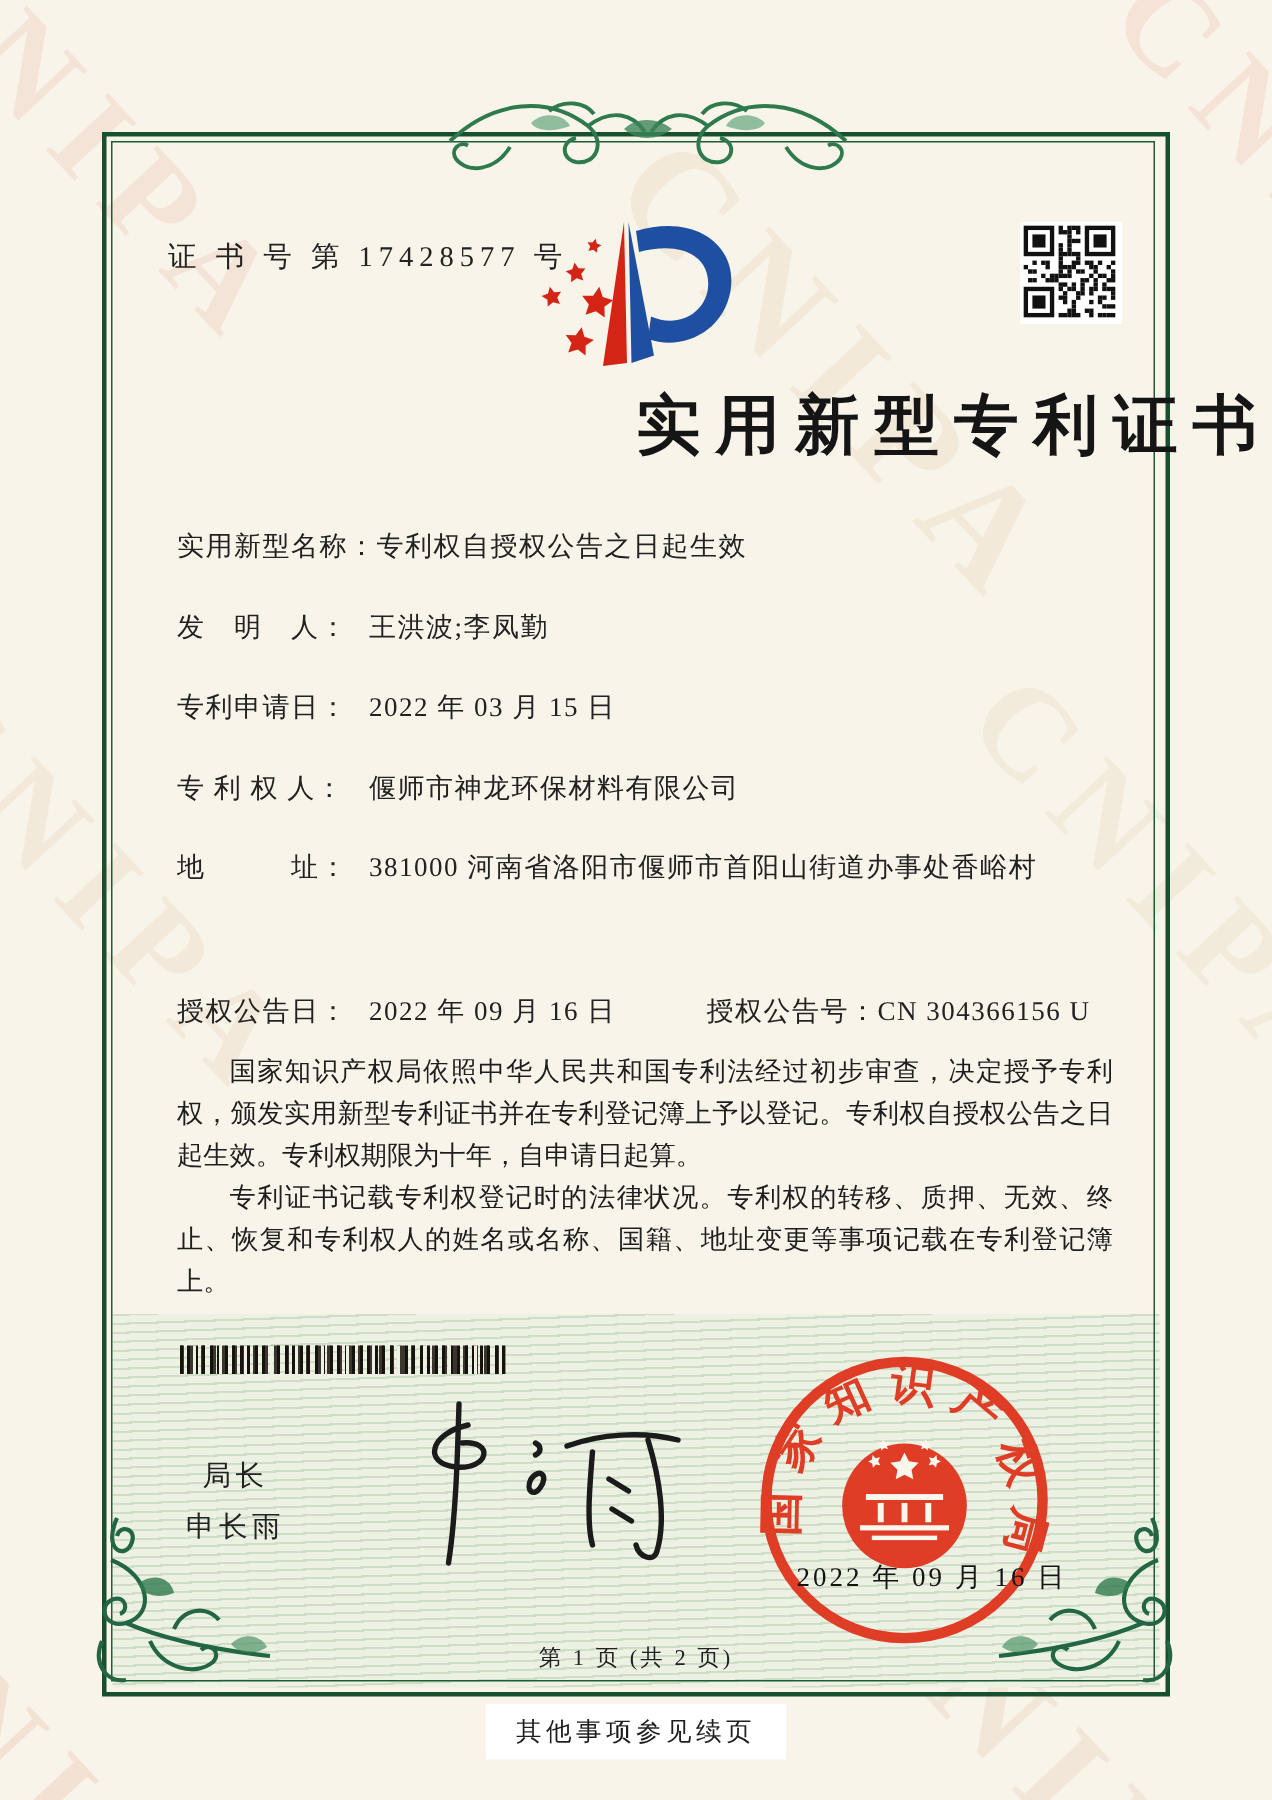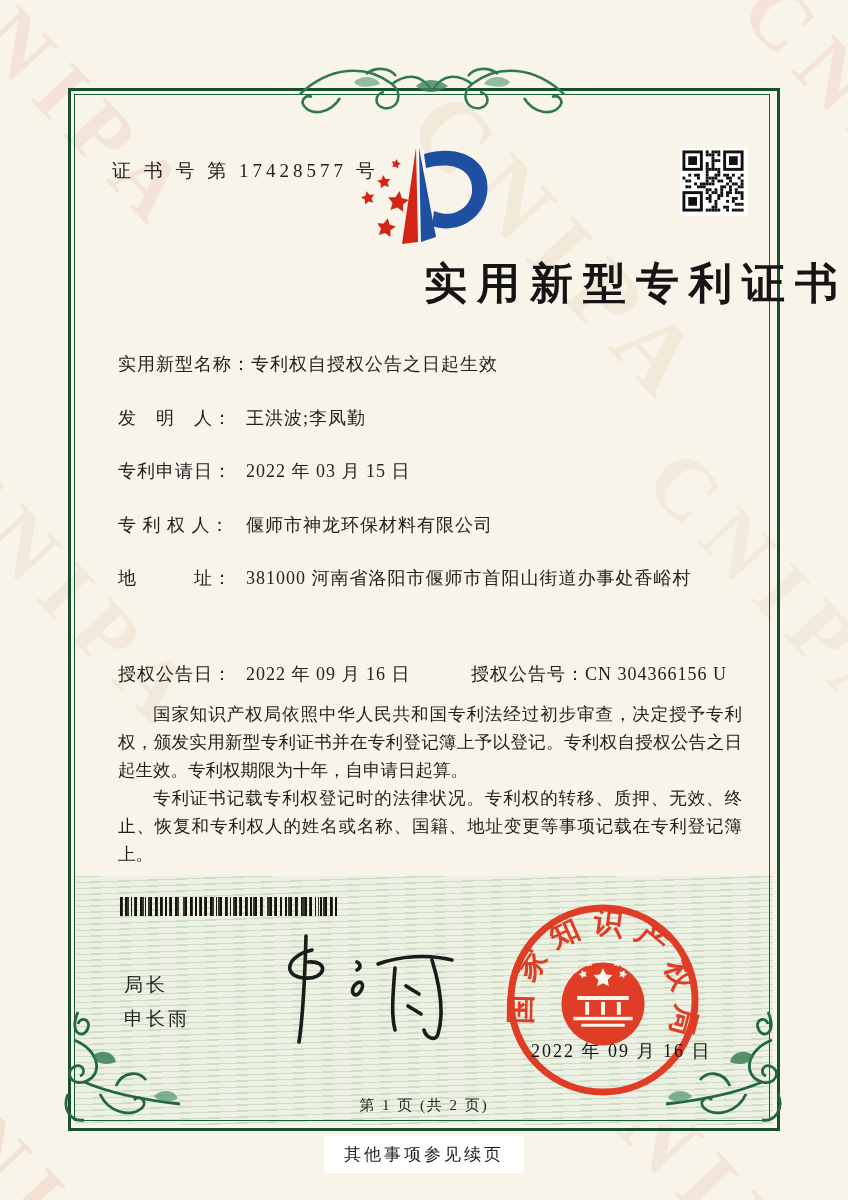--- a/index.html
+++ b/index.html
@@ -52,21 +52,21 @@
   
   .barcode{
     position:absolute;left:120px;top:897px;width:217px;height:19px;z-index:3;
     background:
       repeating-linear-gradient(90deg, rgba(237,241,228,0) 0 9px, #edf1e4 9px 11px, rgba(237,241,228,0) 11px 17px),
       repeating-linear-gradient(90deg, #16130f 0 2px, rgba(0,0,0,0) 2px 5px),
       repeating-linear-gradient(90deg, #3a352d 0 3px, rgba(0,0,0,0) 3px 7px);
   }
   
   .signer{position:absolute;left:124px;top:968px;z-index:3;font-size:19px;letter-spacing:3px;line-height:34px;
-    font-family:"Liberation Sans","DejaVu Sans",sans-serif;}
+    font-family:"Liberation Sans","DejaVu Sans",sans-serif;text-align:center;}
   .signature{position:absolute;left:248px;top:930px;z-index:4;}
   
   .seal{position:absolute;left:504px;top:901px;z-index:5;opacity:0.93;}
   .seal-date{
     position:absolute;left:531px;top:1039px;z-index:6;font-size:18px;letter-spacing:2px;
     color:#141414;white-space:nowrap;
   }
   
   .page-num{position:absolute;left:0;top:1096px;width:848px;text-align:center;font-size:15px;letter-spacing:2px;z-index:3;}
   .cont-note{

